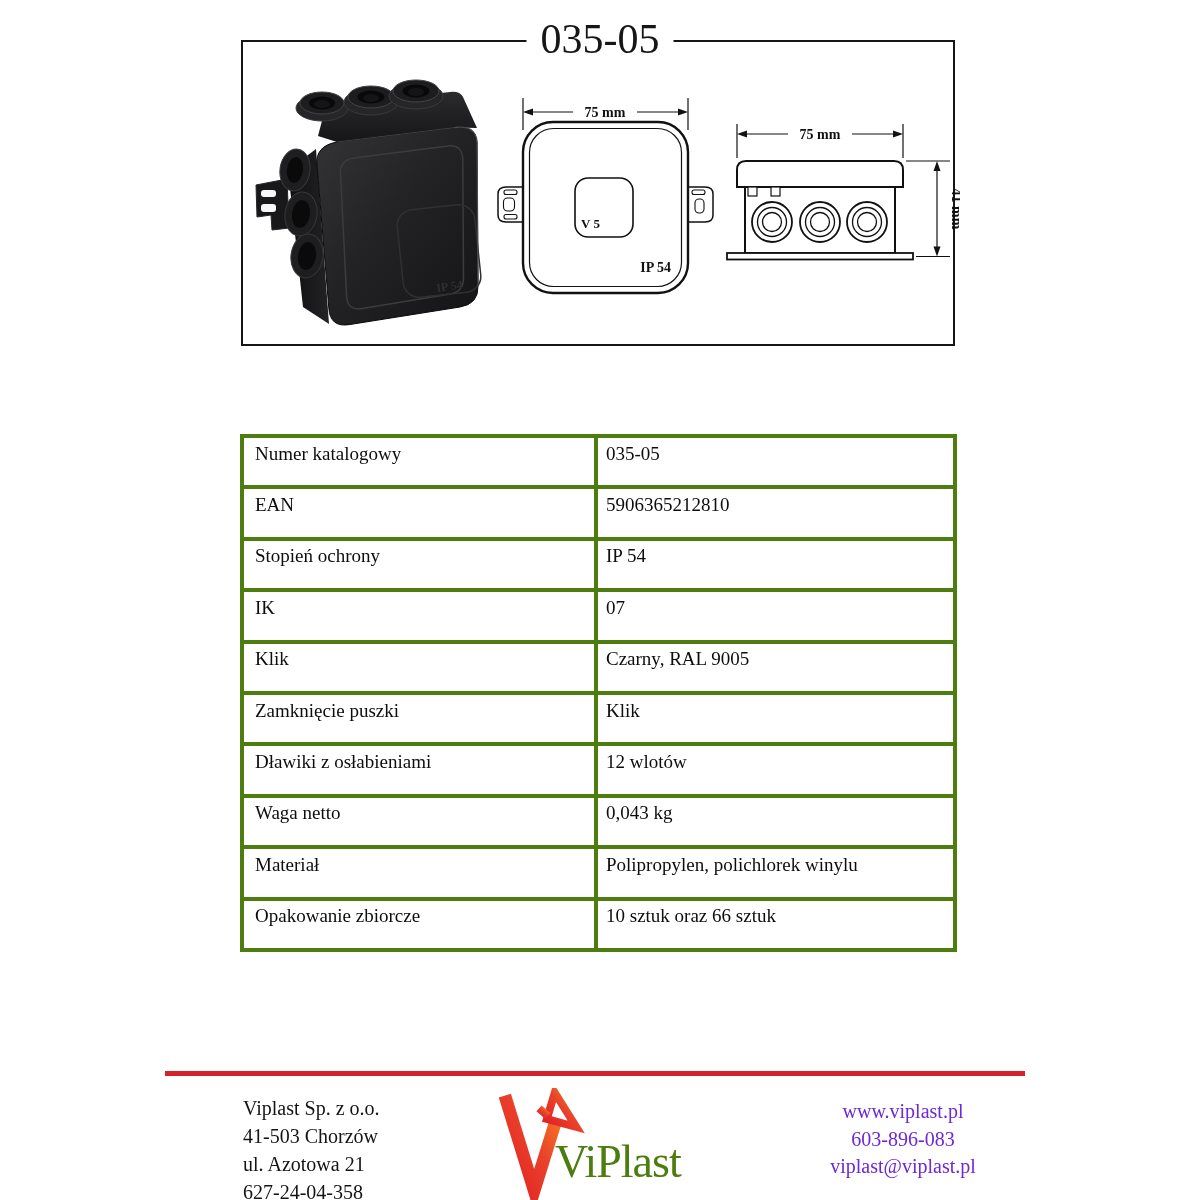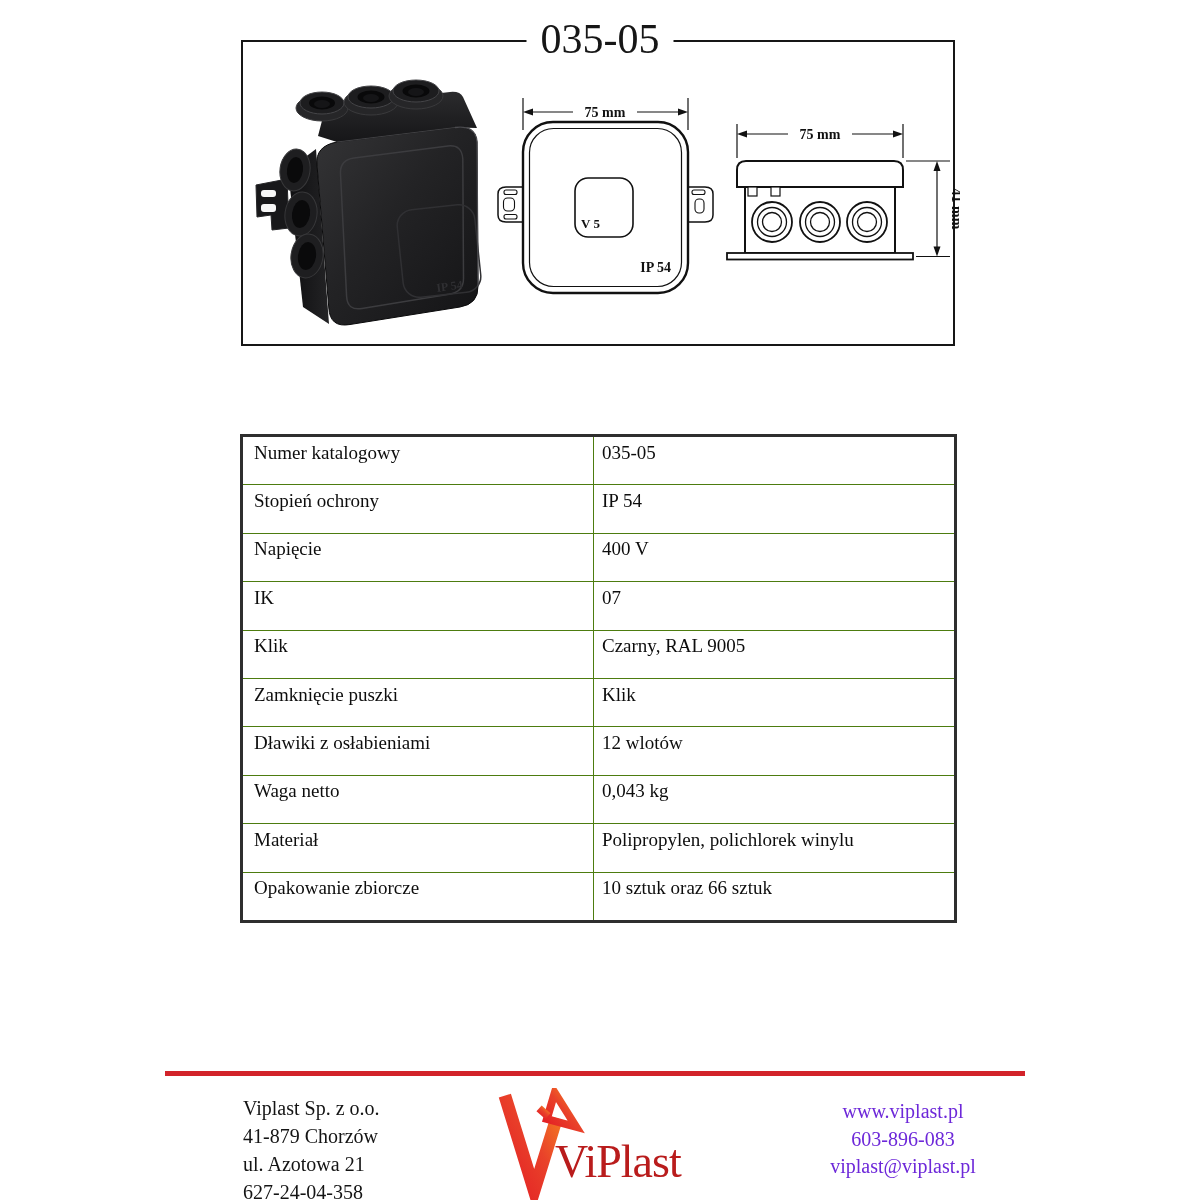--- a/index.html
+++ b/index.html
@@ -14,34 +14,34 @@
               color:#161616;z-index:2;white-space:nowrap;}
   .figure-box svg{position:absolute;}
   .svg-photo{left:7px;top:23px;}
   .svg-front{left:247px;top:53px;}
   .svg-side{left:467px;top:68px;}
 
   
   .spec-table{position:absolute;left:240px;top:434px;width:717px;
               border-collapse:collapse;table-layout:fixed;
               border:3px solid #2e2e2e;font-size:19px;color:#0d0d0d;}
-  .spec-table td{border:1px solid #4d7c0f;height:31.4px;padding:0 0 16px 11px;
+  .spec-table td{border:4px solid #4d7c0f;height:31.4px;padding:0 0 16px 11px;
                  white-space:nowrap;overflow:hidden;vertical-align:middle;}
   .spec-table td.col-label{width:339px;}
   .spec-table td.col-value{padding-left:8px;}
 
   
   .footer-rule{position:absolute;left:165px;top:1071px;width:860px;height:5px;background:#d2232a;}
   .footer-address{position:absolute;left:243px;top:1094px;font-size:20px;line-height:28px;color:#141414;}
   .footer-contact{position:absolute;left:793px;top:1098px;width:220px;text-align:center;
                   font-size:20px;line-height:27.5px;color:#6d28d9;}
   .footer-logo{position:absolute;left:498px;top:1086px;width:220px;height:120px;}
   .footer-logo svg{position:absolute;left:0;top:2px;}
   .logo-text{position:absolute;left:57px;top:50px;font-size:46px;letter-spacing:-1px;
-             color:#b91c1c;line-height:52px;}
+             color:#4d7c0f;line-height:52px;}
 </style>
 </head>
 <body>
 
 <div class="page">
 
   <div class="page-title">035-05</div>
 
   <div class="figure-box">
 
@@ -185,28 +185,28 @@
     </svg>
   </div>
 
   <table class="spec-table">
     <tbody>
       <tr>
           <td class="col-label">Numer katalogowy</td>
           <td class="col-value">035-05</td>
         </tr>
       <tr>
+          <td class="col-label">EAN</td>
+          <td class="col-value">5906365212810</td>
+        </tr>
+      <tr>
           <td class="col-label">Stopień ochrony</td>
           <td class="col-value">IP 54</td>
         </tr>
       <tr>
-          <td class="col-label">Napięcie</td>
-          <td class="col-value">400 V</td>
-        </tr>
-      <tr>
           <td class="col-label">IK</td>
           <td class="col-value">07</td>
         </tr>
       <tr>
           <td class="col-label">Klik</td>
           <td class="col-value">Czarny, RAL 9005</td>
         </tr>
       <tr>
           <td class="col-label">Zamknięcie puszki</td>
           <td class="col-value">Klik</td>
@@ -227,21 +227,21 @@
           <td class="col-label">Opakowanie zbiorcze</td>
           <td class="col-value">10 sztuk oraz 66 sztuk</td>
         </tr>
     </tbody>
   </table>
 
   <div class="footer-rule"></div>
 
   <div class="footer-address">
     <div>Viplast Sp. z o.o.</div>
-    <div>41-879 Chorzów</div>
+    <div>41-503 Chorzów</div>
     <div>ul. Azotowa 21</div>
     <div>627-24-04-358</div>
   </div>
 
   <div class="footer-logo">
     <svg width="88" height="114" viewBox="0 0 90 115">
       <defs>
         <linearGradient id="vg" x1="0" y1="1" x2="1" y2="0">
           <stop offset="0" stop-color="#e31e24"></stop>
           <stop offset="0.55" stop-color="#e9422a"></stop>

